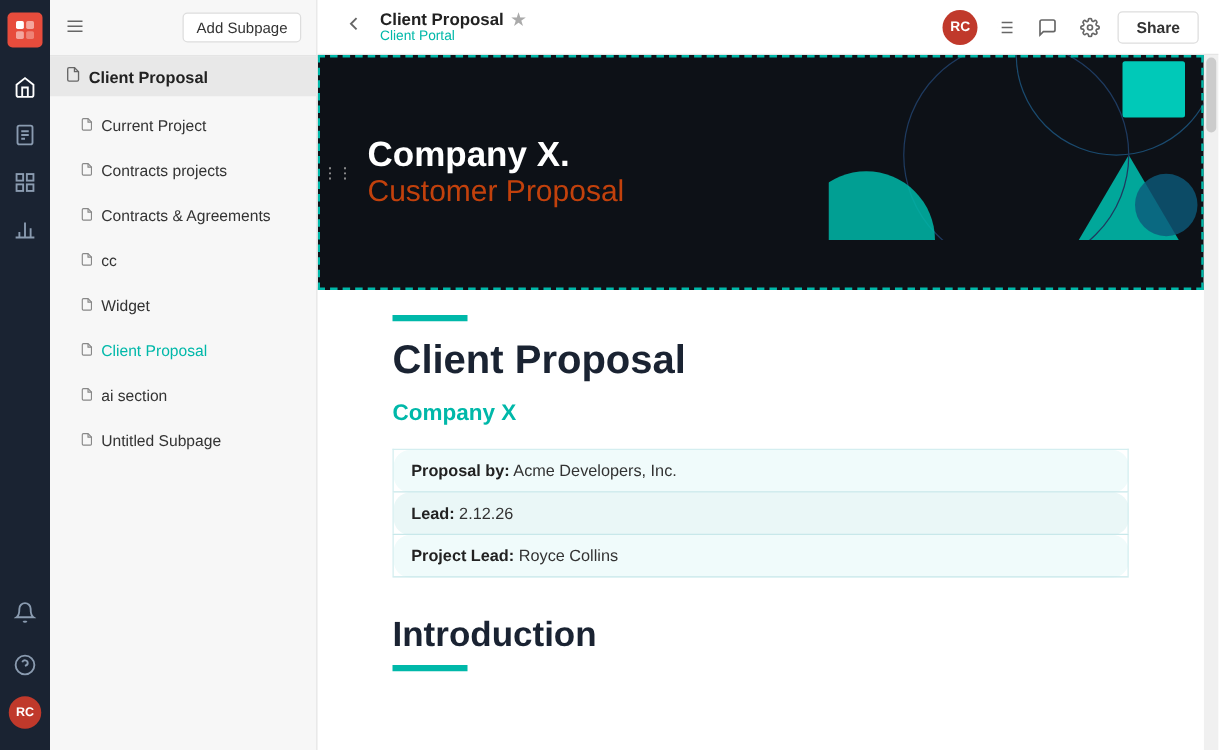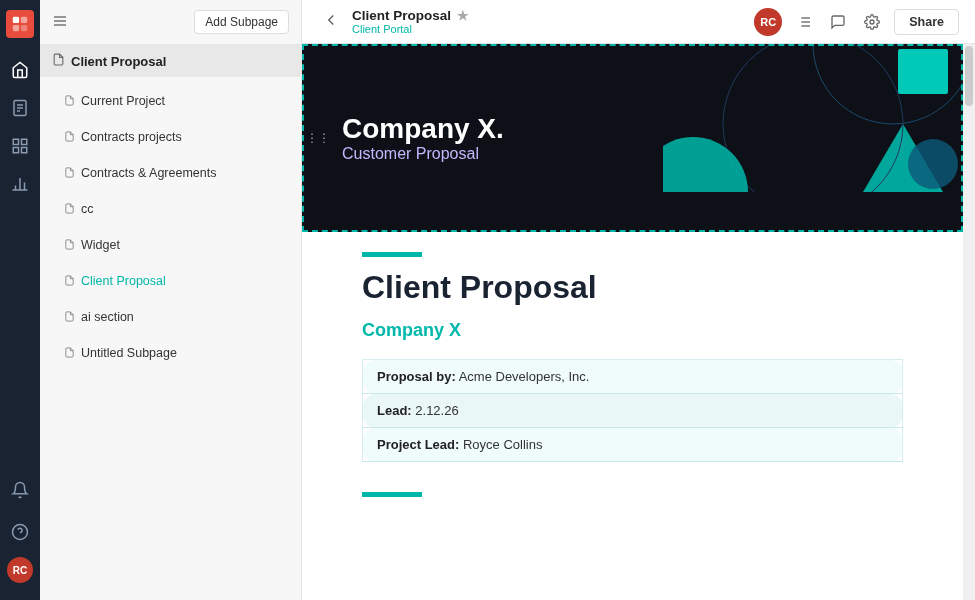--- a/index.html
+++ b/index.html
@@ -31,21 +31,21 @@
       color: #8a9bb0;
       cursor: pointer;
       font-size: 16px;
     }
     .rail-icon.active { color: #fff; }
     .rail-spacer { flex: 1; }
     .rail-icon-bottom { margin-top: 4px; }
 
     
     .sidebar {
-      width: 262px;
+      width: 214px;
       background: #f7f7f7;
       border-right: 1px solid #e5e5e5;
       display: flex;
       flex-direction: column;
       flex-shrink: 0;
       overflow-y: auto;
     }
     .sidebar-header {
       display: flex;
       align-items: center;
@@ -205,23 +205,23 @@
     .banner-text-area {
       padding: 0 40px;
       z-index: 1;
     }
     .banner-company {
       font-size: 28px;
       font-weight: 800;
       color: #fff;
     }
     .banner-subtitle {
-      font-size: 16px;
+      font-size: 24px;
       font-weight: 400;
-      color: #c4b5fd;
+      color: #c2410c;
     }
 
     
     .banner-svg-overlay {
       position: absolute;
       right: 0; top: 0;
       width: 300px; height: 148px;
     }
 
     
@@ -549,20 +549,21 @@
             </tr>
             <tr>
               <td>
                 <strong>Project Lead:</strong>
                 <span> Royce Collins</span>
               </td>
             </tr>
           </tbody>
         </table>
 
+        <h2 class="doc-section-title">Introduction</h2>
         <div class="doc-section-accent"></div>
       </div>
     </div>
 
     <div class="scrollbar-area">
       <div class="scrollbar-thumb"></div>
     </div>
   </div>
 </div>
 

